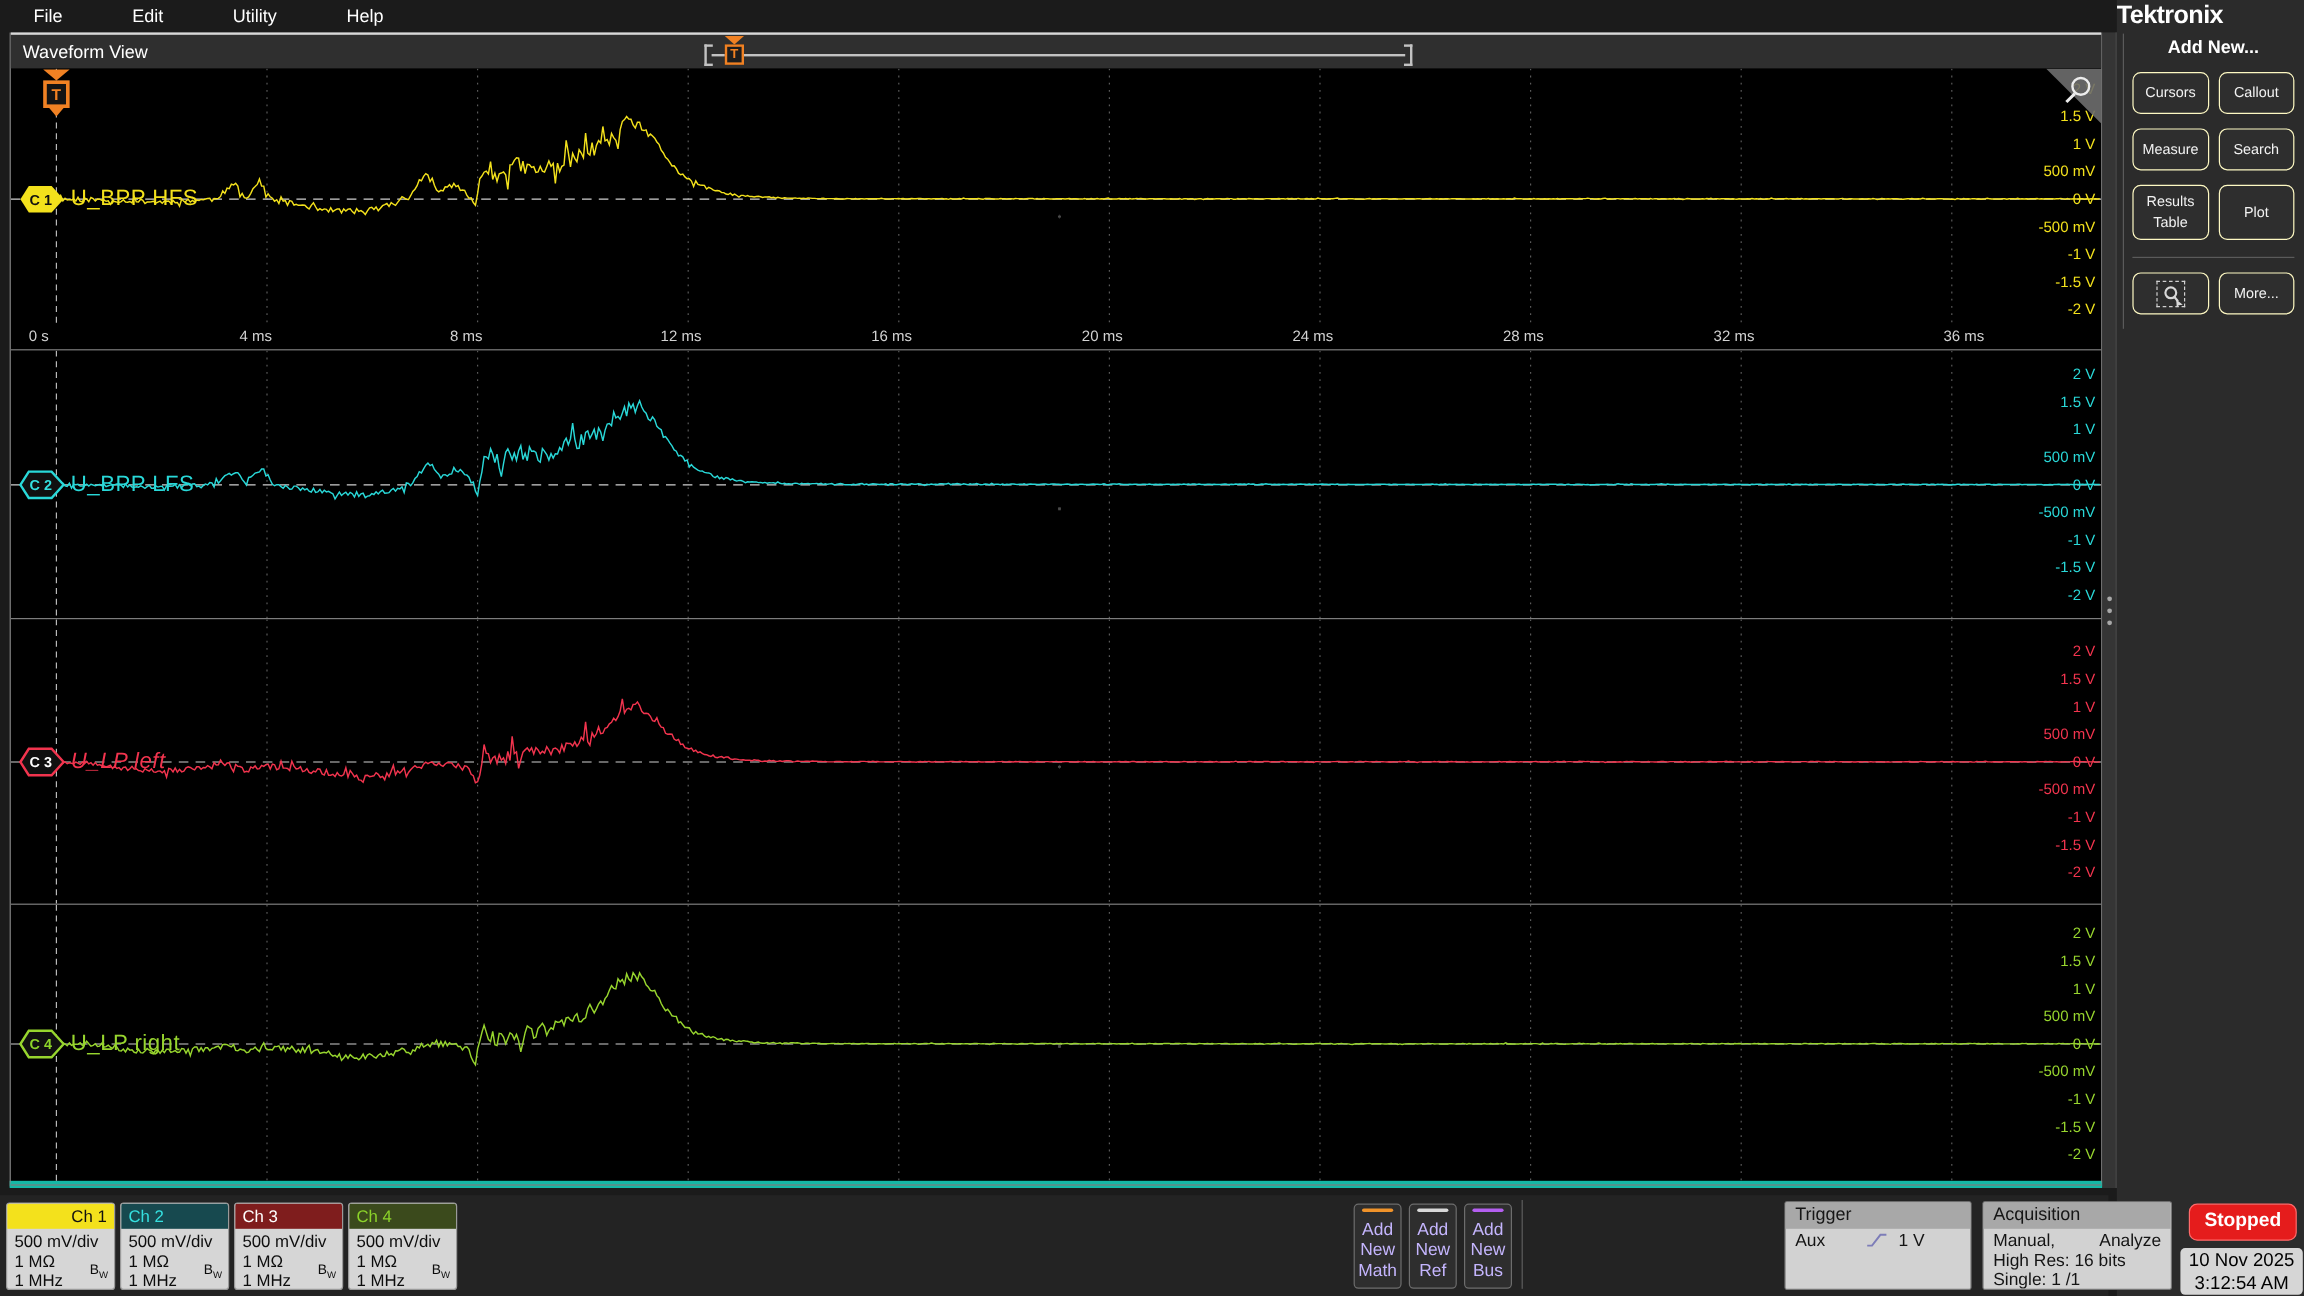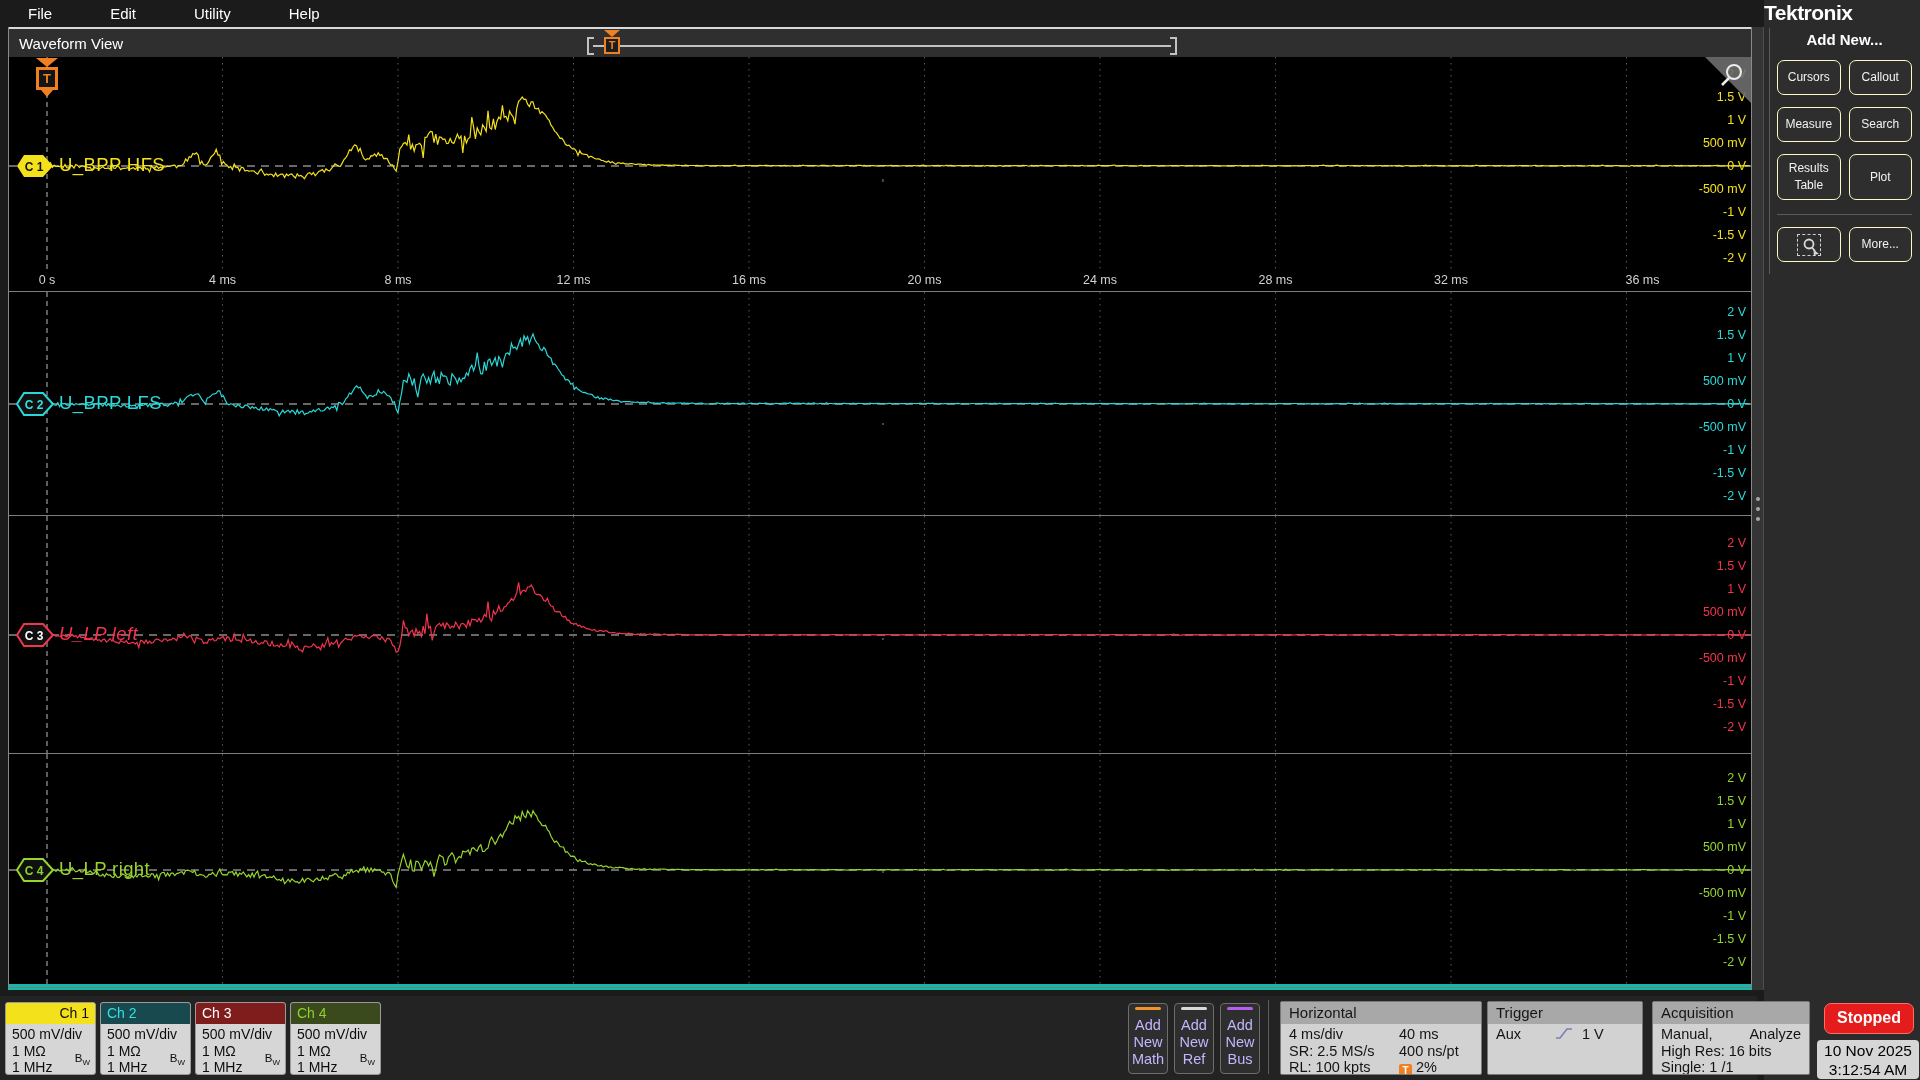--- a/index.html
+++ b/index.html
@@ -24,21 +24,21 @@
   .mm-box{position:absolute;left:3px;top:7px;width:16px;height:17px;border:2px solid #f08123;background:#1d1d1d;color:#f08123;font-size:11px;font-weight:bold;text-align:center;line-height:13px}
 
   #panes{position:absolute;left:0;top:30px;width:1742px;height:931px}
   .pane{position:absolute;left:0;width:1742px;border-bottom:1px solid #7d7d7d;overflow:hidden}
   .grid{position:absolute;left:0;top:0;width:100%;background-image:radial-gradient(circle,#4a4a4a 1.1px,transparent 1.5px)}
   .wavesvg{position:absolute;left:0;top:0}
   .vlabel{position:absolute;right:5px;width:78px;text-align:right;font-size:12.5px;line-height:16px}
   .chname{position:absolute;left:50px;font-size:18.5px;letter-spacing:.4px;white-space:pre}
   .chbadge{position:absolute;left:5px}
   .timeaxis{position:absolute;left:0;right:0;bottom:0;height:22px;color:#d2d2d2;font-size:12.5px}
-  .tlabel{position:absolute;top:4px;width:46px;text-align:center}
+  .tlabel{position:absolute;top:4px;width:46px;text-align:left}
 
   .trigflag{position:absolute;left:23px;top:1px;width:30px;height:46px}
   .tf-tri{position:absolute;left:4px;top:0;width:0;height:0;border-left:11px solid transparent;border-right:11px solid transparent;border-top:9px solid #f08123}
   .tf-box{position:absolute;left:4px;top:9px;width:22px;height:23px;border:3px solid #f08123;background:#141414;color:#f08123;font-weight:bold;font-size:13px;text-align:center;line-height:17px}
   .tf-tail{position:absolute;left:9px;top:32px;width:0;height:0;border-left:6px solid transparent;border-right:6px solid transparent;border-top:7px solid #f08123}
   .zoomcorner{position:absolute;right:0;top:0}
 
   
   #splitter{position:absolute;left:1752px;top:27px;width:12px;height:963px;background:#353535;border-right:1px solid #4d4d4d;display:flex;flex-direction:column;align-items:center;justify-content:center;gap:6px}
   #splitter i{width:4px;height:4px;border-radius:50%;background:#a8a8a8}
@@ -282,37 +282,20 @@
           </span>
         </div>
         <div class="sbtn">More...</div>
       </div>
     </div>
   </div>
 
   <div id="bottombar">
     <div id="mrb-divider"></div>
 
-    <div class="panel" id="horiz-panel" style="left:1280px;width:202px">
-      <div class="ph">Horizontal</div>
-      <div class="body">
-        <div class="prow">
-            <span>4 ms/div</span>
-            <span>40 ms</span>
-          </div>
-        <div class="prow">
-            <span>SR: 2.5 MS/s</span>
-            <span>400 ns/pt</span>
-          </div>
-        <div class="prow">
-            <span>RL: 100 kpts</span>
-            <span><span class="trigpct">T</span><span>2%</span></span>
-          </div>
-      </div>
-    </div>
 
     <div class="panel" id="trig-panel" style="left:1487px;width:156px">
       <div class="ph">Trigger</div>
       <div class="body">
         <div class="prow-flex">
           <span style="width:58px">Aux</span>
           <svg width="20" height="15" viewBox="0 0 20 15">
             <path d="M2,12 h4 l7,-9 h5" fill="none" stroke="#7d7db8" stroke-width="1.6"></path>
           </svg>
           <span style="margin-left:8px">1 V</span>

